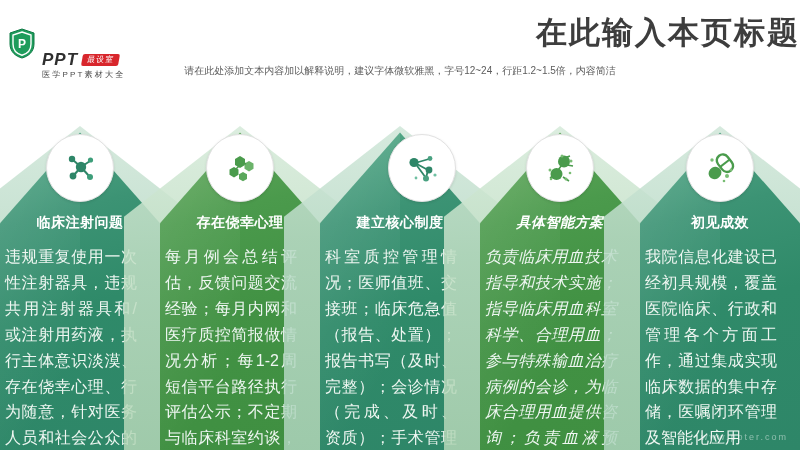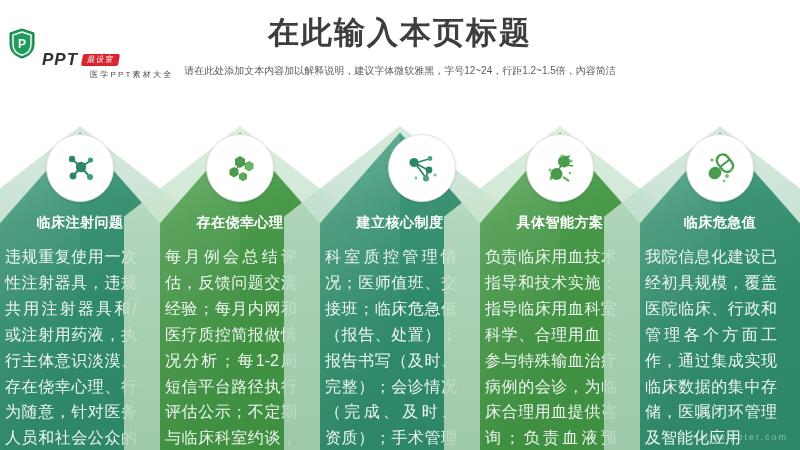--- a/index.html
+++ b/index.html
@@ -12,35 +12,35 @@
   .slide{position:absolute;inset:0;width:800px;height:450px;background:#fff;overflow:hidden;}
 
   
   .logo{position:absolute;left:8px;top:7px;display:flex;align-items:center;gap:6px;}
   .logo-shield{width:28px;height:31px;position:relative;flex:0 0 auto;}
   .logo-text{display:flex;flex-direction:column;line-height:1;}
   .logo-row1{display:flex;align-items:center;gap:4px;margin-top:44px;}
   .logo-ppt{font-size:17px;font-weight:bold;color:#2f2f2f;letter-spacing:1px;font-style:italic;}
   .logo-badge{background:#d8262c;color:#fff;font-size:8px;padding:2px 5px;border-radius:2px;letter-spacing:1px;
     transform:skewX(-10deg);}
-  .logo-sub{font-size:8px;color:#4a4a4a;letter-spacing:2.2px;margin-top:3px;margin-left:48px;}
-
-  
-  .title{position:absolute;top:12px;left:0;width:800px;text-align:center;
+  .logo-sub{font-size:8px;color:#4a4a4a;letter-spacing:2.2px;margin-top:3px;}
+
+  
+  .title{position:absolute;top:12px;left:0;width:800px;text-align:right;
     font-size:31px;font-weight:bold;color:#3d3d3d;letter-spacing:2px;}
   .subtitle{position:absolute;top:62px;left:0;width:800px;text-align:center;
     font-size:10px;color:#5c5c5c;line-height:1.85;}
   .subtitle div{white-space:nowrap;}
 
   
   .band{position:absolute;left:0;top:126px;width:652px;height:324px;}
 
   .colwrap{position:absolute;top:0;height:324px;width:160px;}
   .colwrap.c0{left:0;}   .colwrap.c1{left:160px;}
-  .colwrap.c2{left:320px;padding-left:44px;} .colwrap.c3{left:480px;}
+  .colwrap.c2{left:320px;padding-left:44px;} .colwrap.c3{left:480px;font-style:italic;}
   .colwrap.c4{left:640px;}
 
   
   .ridge{position:absolute;left:-36px;top:0;width:232px;height:324px;
      background:linear-gradient(180deg,#cfe6d8 0%,#bcdcc9 35%,#aed4bd 100%);
      clip-path:polygon(0% 28%, 50% 0%, 100% 28%, 100% 100%, 0% 100%);
      opacity:.85;}
   .ridge.alt{background:linear-gradient(180deg,#d5ead9 0%,#c3e0c6 40%,#b3d6b6 100%);}
 
   
@@ -204,20 +204,20 @@
             <rect x="18" y="6" width="12" height="19" rx="6" fill="none" stroke="#4a9b4c" stroke-width="2.4"></rect>
             <line x1="18" y1="15.5" x2="30" y2="15.5" stroke="#4a9b4c" stroke-width="2"></line>
           </g>
           <ellipse cx="15" cy="25" rx="6.6" ry="6" fill="#4a9b4c" transform="rotate(-30 15 25)"></ellipse>
           <circle cx="12" cy="12" r="1.7" fill="#79bd74"></circle>
           <circle cx="27" cy="28" r="2" fill="#79bd74"></circle>
           <circle cx="31" cy="22" r="1.4" fill="#79bd74"></circle>
           <circle cx="24" cy="33" r="1.3" fill="#79bd74"></circle>
         </svg>
       </div>
-      <div class="col-title">临床危急值</div>
+      <div class="col-title">初见成效</div>
       <div class="col-body">我院信息化建设已经初具规模，覆盖医院临床、行政和管理各个方面工作，通过集成实现临床数据的集中存储，医嘱闭环管理及智能化应用</div>
     </div>
 
   </div>
 
   <div class="watermark">www.ppter.com</div>
 </div>
 
 </body></html>

